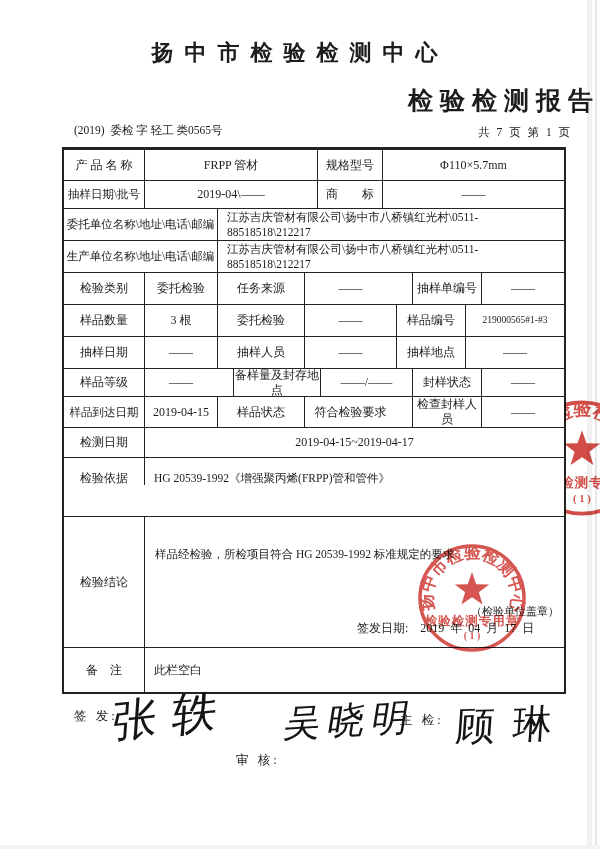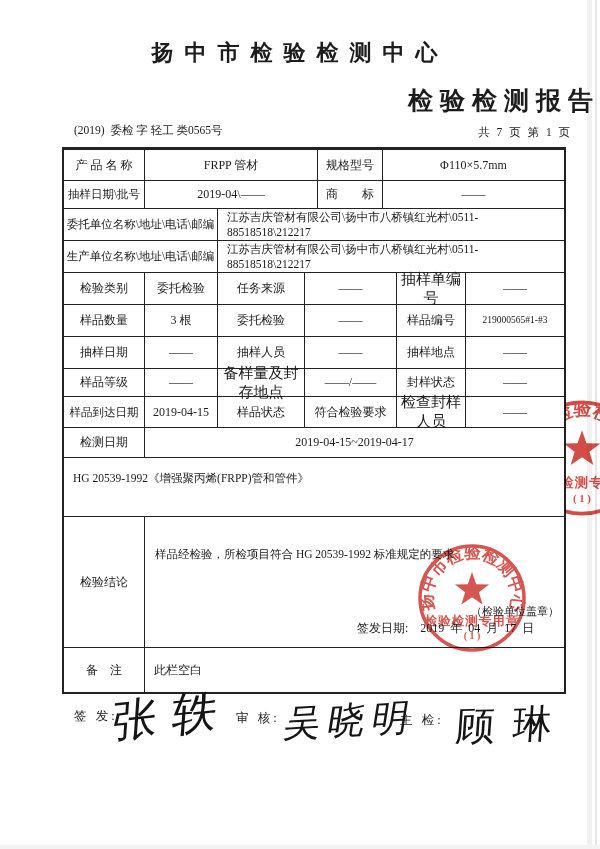--- a/index.html
+++ b/index.html
@@ -23,21 +23,21 @@
   .tbl{position:absolute;left:62px;top:147px;width:504px;
     border:2px solid #222;border-top-width:3px;box-sizing:border-box;background:transparent;}
   .tr{display:flex;border-top:1px solid #222;}
   .tr:first-child{border-top:none;}
   .td{display:flex;align-items:center;justify-content:center;box-sizing:border-box;
     border-left:1px solid #222;font-size:12px;text-align:center;line-height:1.25;font-family:Liberation Serif, serif;}
   .td:first-child{border-left:none;}
   .lab{font-size:12px;}
   .left{justify-content:flex-start;text-align:left;}
   .fs11{font-size:11.5px;}
-  .fs10{font-size:15px;}
+  .fs10{font-size:12px;margin-left:16px;}
   .fs9{font-size:9.5px;}
   .flex1{flex:1;}
   .padl{padding-left:9px;padding-right:4px;}
 
   
   .h30{height:30px}.h27{height:27px}.h31{height:31px}.h29{height:29px}
   .h58{height:58px;align-items:flex-start;}
   .h58 .td{align-items:flex-start;padding-top:13px;}
   .h130{height:130px}.h44{height:44px}
 
@@ -148,20 +148,21 @@
       <div class="td lab fs10" style="width:69px">检查封样人员</div>
       <div class="td flex1">——</div>
     </div>
 
     <div class="tr h29">
       <div class="td lab" style="width:80px">检测日期</div>
       <div class="td flex1">2019-04-15~2019-04-17</div>
     </div>
 
     <div class="tr h58">
+      <div class="td lab" style="width:80px">检验依据</div>
       <div class="td flex1 left padl fs11">HG 20539-1992《增强聚丙烯(FRPP)管和管件》</div>
     </div>
 
     <div class="tr h130">
       <div class="td lab" style="width:80px">检验结论</div>
       <div class="td flex1 conclusion-cell">
         <div class="concl-text">样品经检验，所检项目符合 HG 20539-1992 标准规定的要求</div>
         <div class="seal-note">（检验单位盖章）</div>
         <div class="issue-date">签发日期:    2019  年  04  月  17  日</div>
       </div>
@@ -197,18 +198,18 @@
         <textPath href="#arc2" startOffset="2" textLength="150" lengthAdjust="spacing">扬中市检验检测中心</textPath>
       </text>
       <polygon fill="#cf3e38" transform="translate(70,62)" points="0,-18 -4.2,-5.8 -17.1,-5.6 -6.9,2.2 -10.6,14.6 0,7.2 10.6,14.6 6.9,2.2 17.1,-5.6 4.2,-5.8"></polygon>
       <text x="70" y="97" text-anchor="middle" font-size="12.5" letter-spacing="1" fill="#cf3e38" font-weight="bold">检验检测专用章</text>
       <text x="70" y="111" text-anchor="middle" font-size="10" fill="#cf3e38" font-weight="bold">( 1 )</text>
     </svg>
   </div>
 
   <div class="sig-label" style="left:74px;top:708px">签 发:</div>
   <div class="sig sig1">张轶</div>
-  <div class="sig-label" style="left:236px;top:710px">审 核:</div>
+  <div class="sig-label" style="left:236px;top:752px">审 核:</div>
   <div class="sig sig2">吴晓明</div>
   <div class="sig-label" style="left:400px;top:712px">主 检:</div>
   <div class="sig sig3">顾琳</div>
 
 </div>
 
 </body></html>

